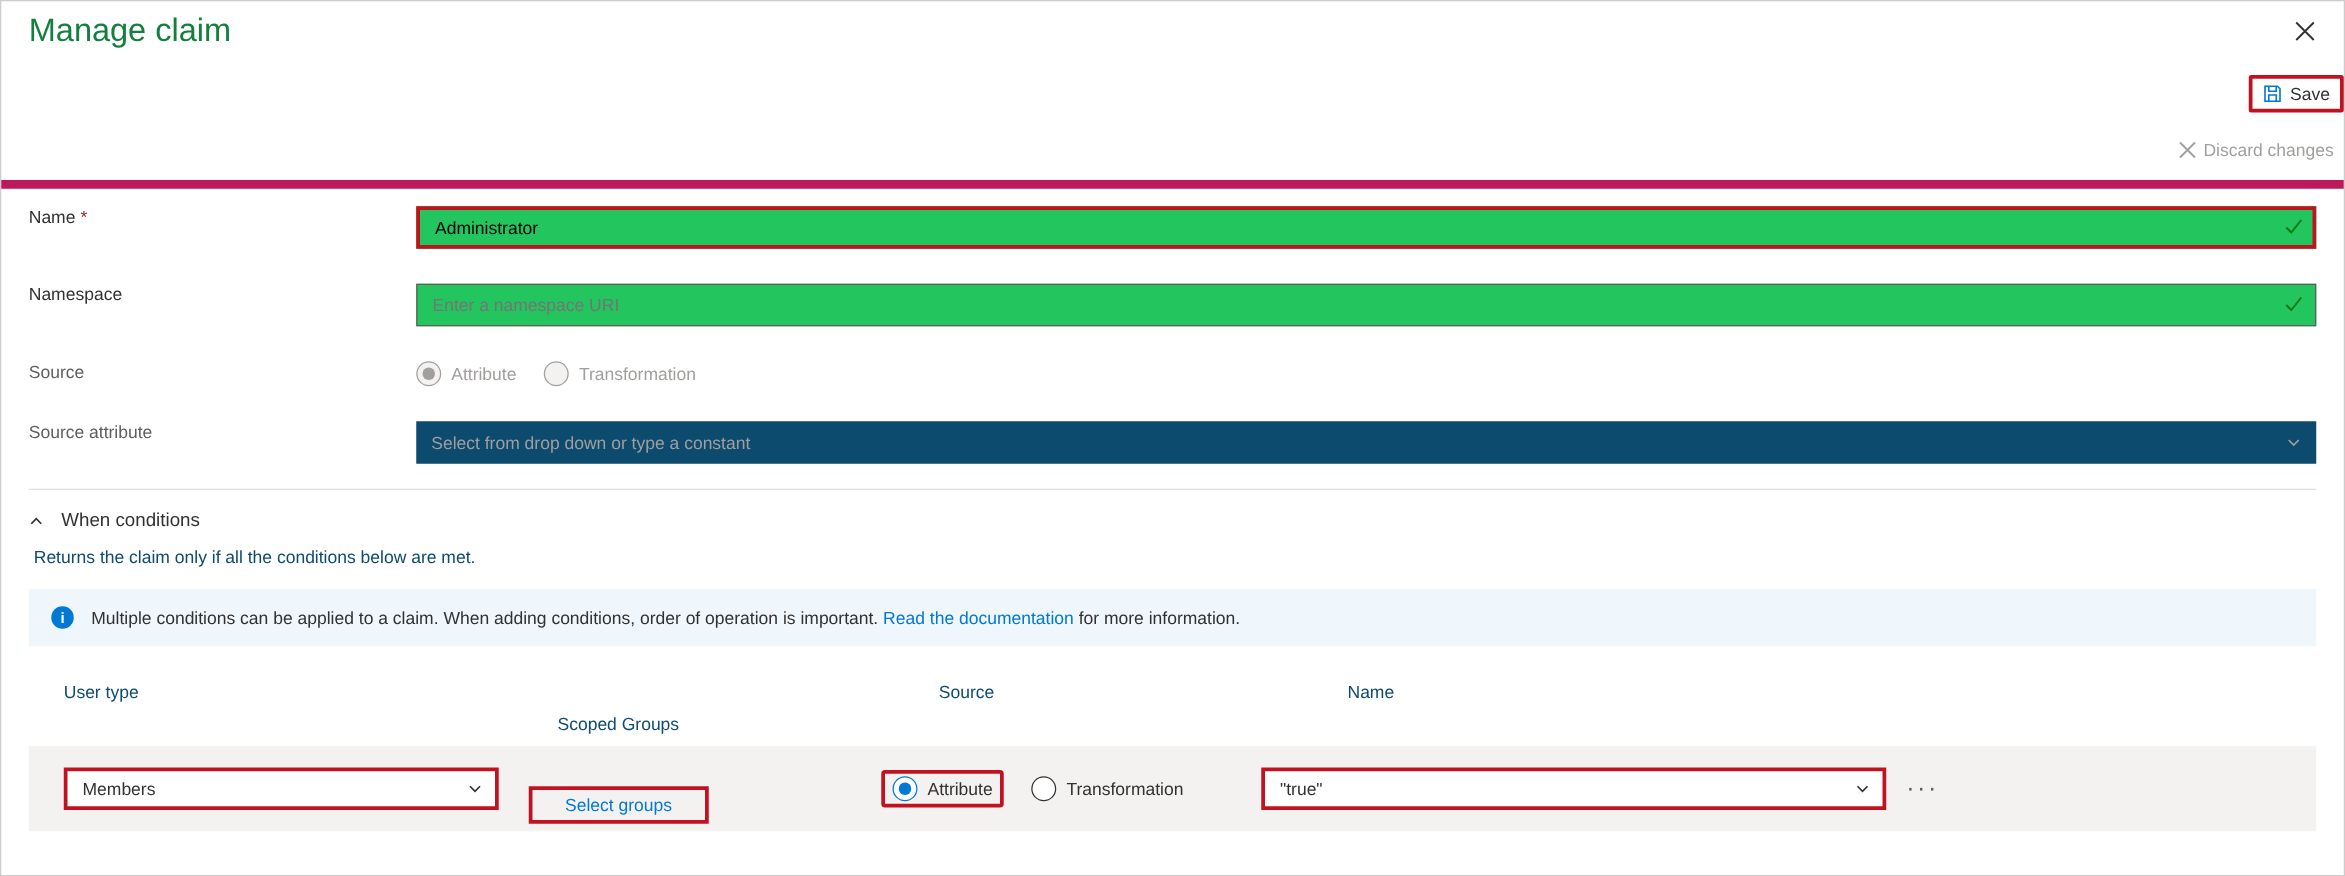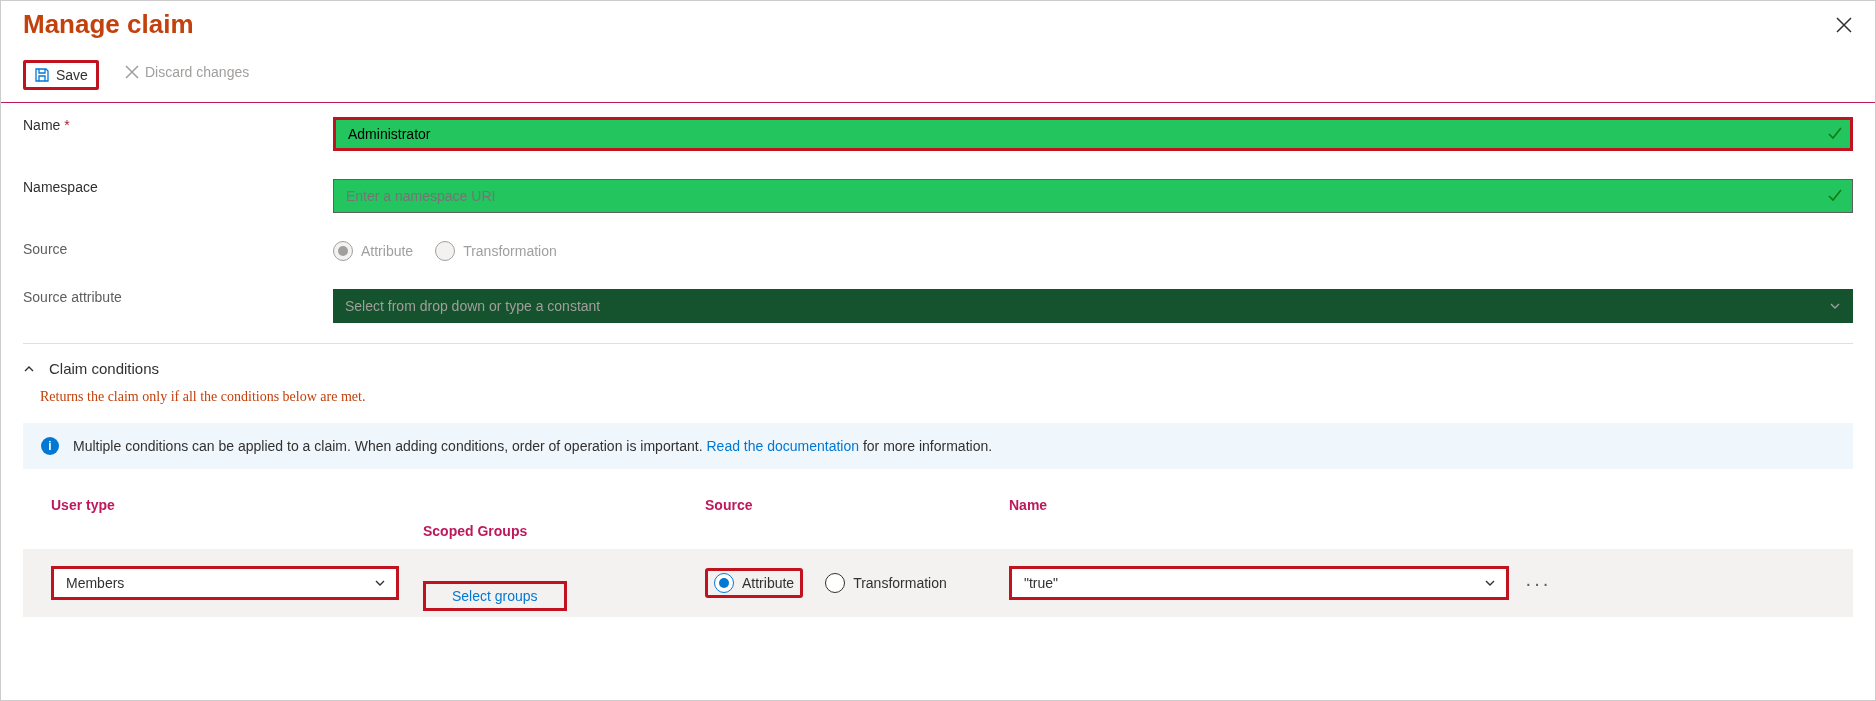--- a/index.html
+++ b/index.html
@@ -20,37 +20,38 @@
   }
   .header {
     display: flex;
     align-items: center;
     justify-content: space-between;
     padding: 8px 0 14px 0;
   }
   .header h1 {
     margin: 0;
     font-size: 26px;
-    font-weight: 700;
-    color: #c2410c;
+    font-weight: 400;
+    color: #15803d;
   }
   .close-x {
     font-size: 20px;
     color: #323130;
     cursor: pointer;
     line-height: 1;
   }
   .toolbar {
     display: flex;
-    align-items: flex-start;
+    align-items: flex-end;
     gap: 18px;
     padding: 6px 0 12px 0;
-    border-bottom: 1px solid #be185d;
+    border-bottom: 7px solid #be185d;
     margin: 0 -22px;
     padding-left: 22px;
+    flex-direction: column;
   }
   .tb-btn {
     display: inline-flex;
     align-items: center;
     gap: 6px;
     background: none;
     border: none;
     font: inherit;
     cursor: pointer;
     color: #323130;
@@ -130,21 +131,21 @@
     justify-content: center;
     background: #fff;
   }
   .radio-circle2.active { border-color: #0078d4; }
   .radio-circle2.active .radio-dot2 {
     width: 10px; height: 10px; background: #0078d4; border-radius: 50%;
   }
   .dropdown-disabled {
     width: 100%;
     height: 34px;
-    background: #14532d;
+    background: #0c4a6e;
     color: #a19f9d;
     padding: 6px 36px 6px 12px;
     position: relative;
     display: flex;
     align-items: center;
   }
   .chevron {
     position: absolute;
     right: 12px;
     top: 50%;
@@ -156,41 +157,42 @@
   }
   .collapse-header {
     display: flex;
     align-items: center;
     gap: 14px;
     padding: 16px 0 6px 0;
     cursor: pointer;
   }
   .collapse-header .chev-up { font-size: 12px; }
   .collapse-header span.title { font-size: 15px; color: #323130; }
-  .cond-desc { color: #c2410c; margin: 6px 0 18px 17px; font-family: Liberation Serif, serif; }
+  .cond-desc { color: #0c4a6e; margin: 6px 0 18px 4px; }
   .info-banner {
     background: #eff6fc;
     display: flex;
     align-items: center;
     gap: 14px;
     padding: 14px 18px;
     margin: 6px 0 28px 0;
   }
   .info-icon {
     width: 18px; height: 18px; border-radius: 50%;
     background: #0078d4; color: #fff;
     display: inline-flex; align-items: center; justify-content: center;
     font-weight: bold; font-size: 12px;
   }
   .info-banner a { color: #0078d4; text-decoration: none; }
   .cond-table-head {
     display: flex;
     padding: 0 0 10px 28px;
-    font-weight: 700;
-    color: #be185d;
+    font-weight: 400;
+    color: #0c4a6e;
+    gap: 23px;
   }
   .col-usertype { width: 372px; }
   .col-scoped   { width: 282px; margin-top: 26px; }
   .col-source   { width: 304px; }
   .col-value    { flex: 1; }
   .cond-row {
     display: flex;
     align-items: center;
     background: #f3f2f1;
     padding: 6px 0 6px 28px;
@@ -313,21 +315,21 @@
   </div>
 
   <div class="divider"></div>
 
   <div class="collapse-header">
     <span class="chev-up">
       <svg class="chev" width="12" height="12" viewBox="0 0 12 12">
           <path d="M2 8 l4 -4 4 4" fill="none" stroke="#323130" stroke-width="1.4"></path>
         </svg>
     </span>
-    <span class="title">Claim conditions</span>
+    <span class="title">When conditions</span>
   </div>
   <div class="cond-desc">Returns the claim only if all the conditions below are met.</div>
 
   <div class="info-banner">
     <span class="info-icon">i</span>
     <div>
       <span>Multiple conditions can be applied to a claim.  When adding conditions, order of operation is important. </span><a href="#">Read the documentation</a><span> for more information.</span>
     </div>
   </div>
 

